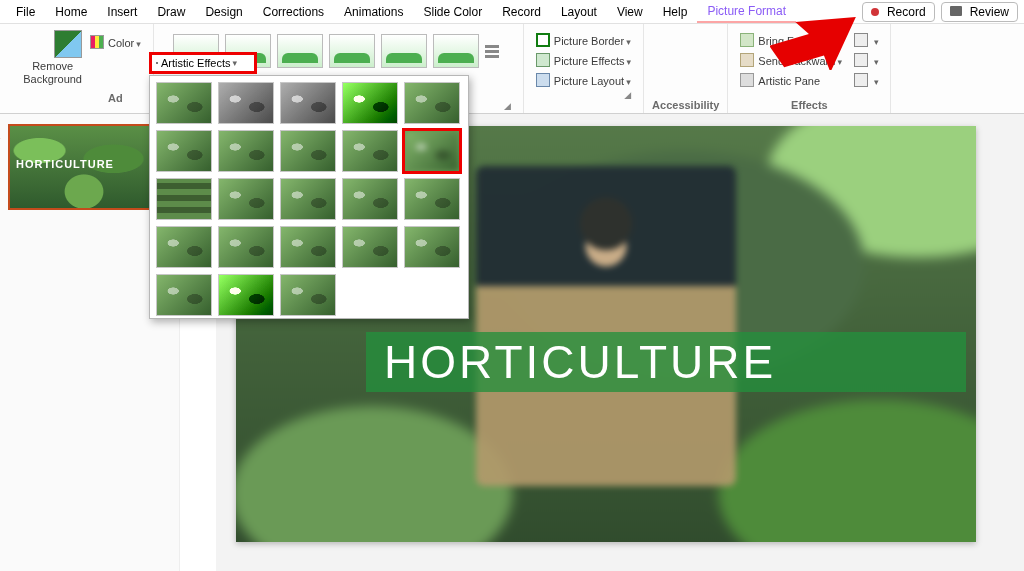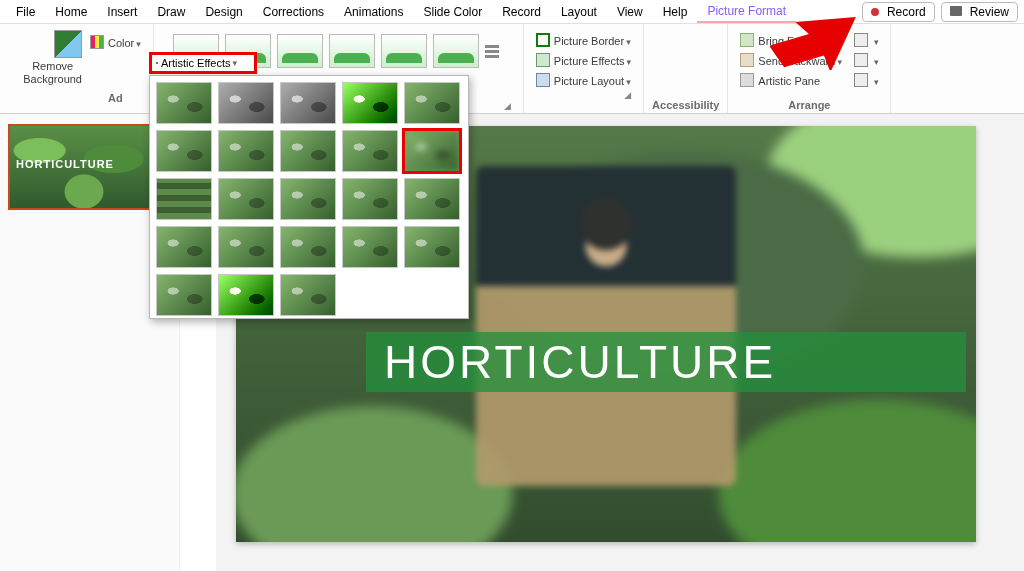--- a/index.html
+++ b/index.html
@@ -226,21 +226,21 @@
             <span class="mini-icon" style="border:1px solid #888;background:#eee"></span>
           </div>
         <div class="smallrow chev">
             <span class="mini-icon" style="border:1px solid #888;background:#eee"></span>
           </div>
         <div class="smallrow chev">
             <span class="mini-icon" style="border:1px solid #888;background:#eee"></span>
           </div>
       </div>
     </div>
-    <div class="group-label" style="align-self:center;">Arrange</div>
+    <div class="group-label" style="align-self:center;">Effects</div>
   </div>
 
 </div>
 
 <div class="ae-highlight chev">
   <span class="mini-icon icon-artistic"></span>
   <span>Artistic Effects</span>
 </div>
 
 <div class="ae-panel">

